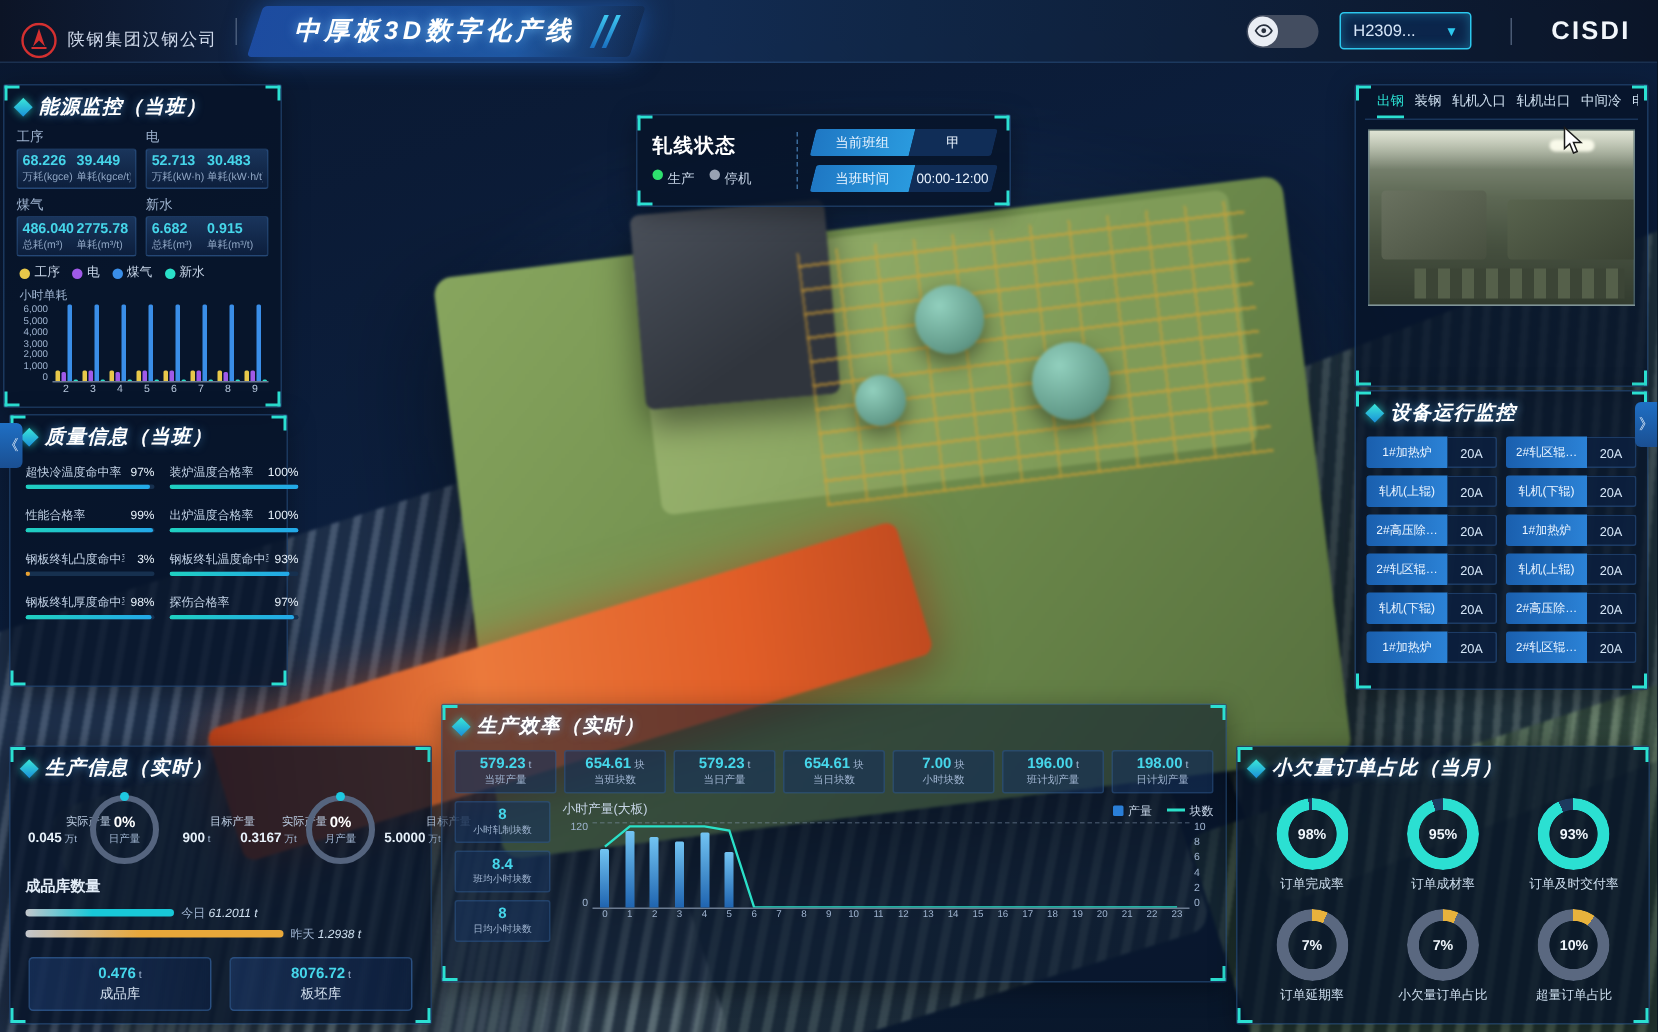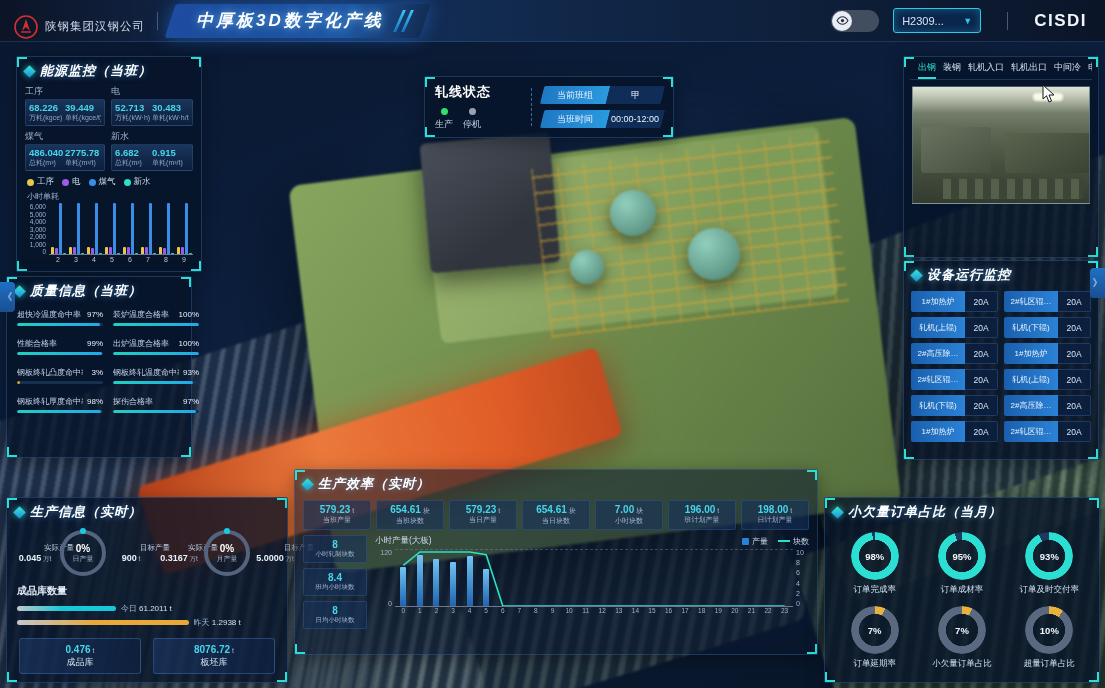--- a/index.html
+++ b/index.html
@@ -76,21 +76,21 @@
       linear-gradient(#2be0d2,#2be0d2), linear-gradient(#2be0d2,#2be0d2);
     background-repeat:no-repeat;
     background-size:10px 2px, 2px 10px, 10px 2px, 2px 10px, 10px 2px, 2px 10px, 10px 2px, 2px 10px;
     background-position:left top, left top, right top, right top, left bottom, left bottom, right bottom, right bottom; }
   .phead { display:flex; align-items:center; gap:6px; padding:5px 8px 3px; }
   .phead .dia { width:9px; height:9px; background:linear-gradient(135deg,#3ae8d8,#1a8fd8); transform:rotate(45deg); flex:0 0 auto;
     box-shadow:0 0 6px rgba(42,224,210,.7); }
   .phead .ptitle { font-size:13px; font-weight:bold; font-style:italic; letter-spacing:1px; color:#fff; text-shadow:0 0 6px rgba(90,180,255,.6); white-space:nowrap; }
 
   
-  #energy { left:16px; top:56px; width:186px; height:216px; }
+  #energy { left:2px; top:56px; width:186px; height:216px; }
   .egroups { display:grid; grid-template-columns:1fr 1fr; gap:4px 6px; padding:2px 8px 0; }
   .egroup .gname { font-size:9px; color:#9fb4d0; margin-bottom:1px; }
   .ecard { display:flex; background:linear-gradient(180deg,rgba(36,70,118,.65),rgba(16,36,70,.65)); border:1px solid rgba(70,130,200,.25);
     border-radius:2px; padding:2px 3px; }
   .ecell { flex:1; min-width:0; }
   .ecell .v { font-size:9.5px; font-weight:bold; color:#46d6ea; white-space:nowrap; }
   .ecell .u { font-size:7px; color:#8fa6c4; white-space:nowrap; overflow:hidden; }
   .elegend { display:flex; gap:8px; padding:5px 10px 1px; }
   .elegend .li { display:flex; align-items:center; gap:3px; font-size:8.5px; color:#c8d6e8; }
   .elegend .dot { width:7px; height:7px; border-radius:50%; }
@@ -111,21 +111,21 @@
   .qbar { margin-top:3px; height:3px; background:#16304f; border-radius:2px; overflow:hidden; }
   .qfill { height:100%; border-radius:2px; }
   .qfill.teal { background:linear-gradient(90deg,#1fd0c0,#23a8e8); }
   .qfill.orange { background:#e8a030; }
 
   
   #line-status { left:424px; top:76px; width:250px; height:62px; padding:8px 10px; display:flex; align-items:center; gap:10px; }
   .ls-left { width:86px; }
   .ls-title { font-size:13px; font-weight:bold; color:#fff; letter-spacing:1px; }
   .ls-legend { display:flex; gap:10px; margin-top:7px; }
-  .ls-legend .li { display:flex; align-items:center; gap:3px; font-size:9px; color:#c8d6e8;flex-direction:column; }
+  .ls-legend .li { display:flex; gap:3px; font-size:9px; color:#c8d6e8; }
   .ls-legend .dot { width:7px; height:7px; border-radius:50%; }
   .ls-div { width:0; height:38px; border-left:1px dashed #3a6a9a; }
   .ls-right { flex:1; display:flex; flex-direction:column; gap:6px; }
   .badge { display:flex; height:18px; transform:skewX(-14deg); border-radius:2px; overflow:hidden; }
   .badge .bl { width:66px; background:linear-gradient(90deg,#1f78c4,#2a9ade); display:flex; align-items:center; justify-content:center; }
   .badge .bv { flex:1; background:rgba(18,48,92,.9); display:flex; align-items:center; justify-content:center; }
   .badge span { transform:skewX(14deg); font-size:9px; color:#eaf4ff; white-space:nowrap; }
 
   
   #video { left:903px; top:56px; width:196px; height:202px; }
@@ -162,21 +162,21 @@
   .gstat .gv small { font-size:6.5px; color:#9fb4d0; font-weight:normal; }
   .ring { position:relative; width:46px; height:46px; border-radius:50%; border:4px solid #55647e; flex:0 0 auto;
     display:flex; flex-direction:column; align-items:center; justify-content:center; }
   .ring::before { content:""; position:absolute; top:-6px; left:50%; margin-left:-3px; width:6px; height:6px; border-radius:50%; background:#1ec8e0; }
   .ring .rp { font-size:10px; font-weight:bold; color:#fff; }
   .ring .rl { font-size:7px; color:#9fb4d0; }
   .inv-title { font-size:10px; color:#e2ecf7; font-weight:bold; padding:8px 10px 2px; }
   .invbar { display:flex; align-items:center; gap:5px; padding:3px 10px 0; }
   .invtrack { height:5px; border-radius:3px; }
   .invtext { font-size:8px; color:#9fb4d0; white-space:nowrap; }
-  .invtext b { color:#cfe0f0; font-weight:normal; }
+  .invtext b { color:#cfe0f0; font-weight:normal;font-style:italic; }
   .stores { display:flex; gap:12px; padding:10px 12px 0; }
   .store { flex:1; height:36px; border:1px solid rgba(70,130,200,.4); border-radius:3px;
     background:linear-gradient(90deg,rgba(30,60,110,.55),rgba(14,32,64,.75)); display:flex; flex-direction:column; align-items:center; justify-content:center; }
   .store .sv { font-size:10px; font-weight:bold; color:#46d6ea; }
   .store .sv small { font-size:7px; color:#9fb4d0; font-weight:normal; }
   .store .sl { font-size:9px; color:#d5e2f0; margin-top:1px; }
 
   
   #efficiency { left:294px; top:469px; width:524px; height:186px; background-color:rgba(10,24,48,.55); }
   .fstats { display:flex; gap:5px; padding:4px 8px 0; }

